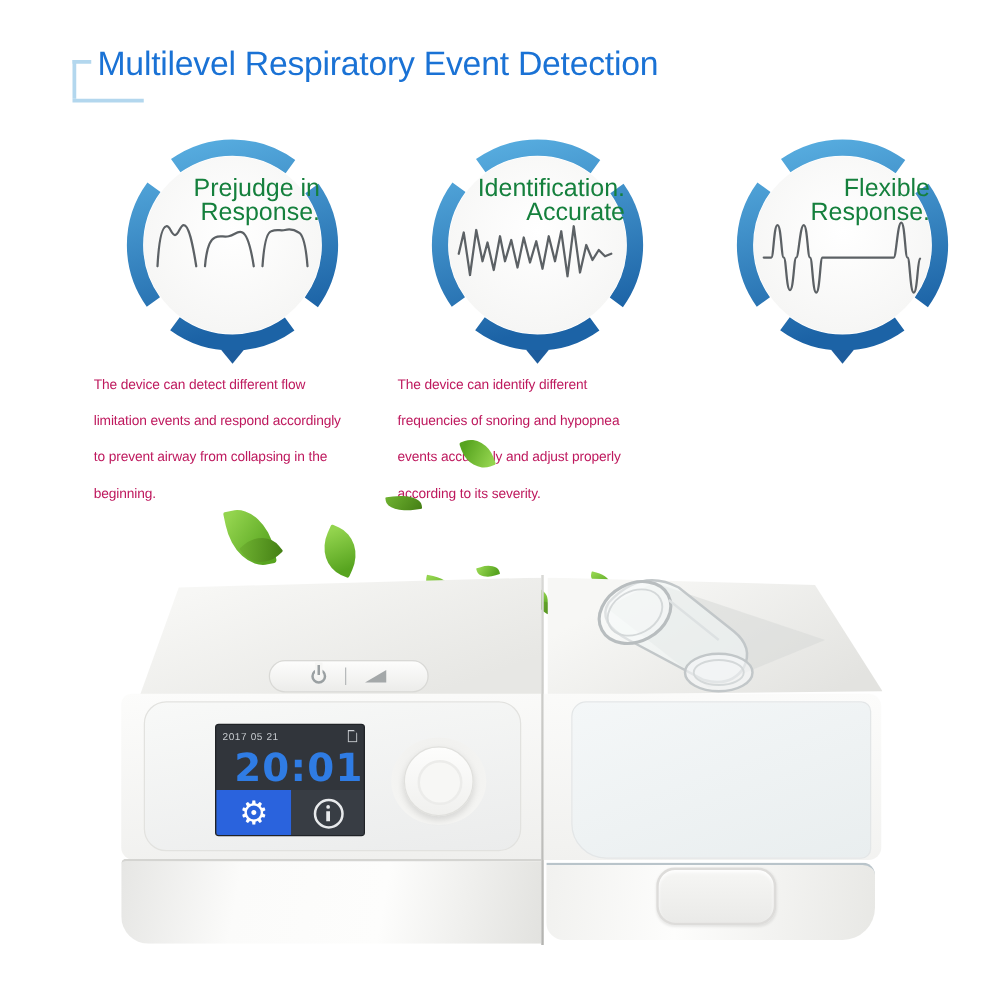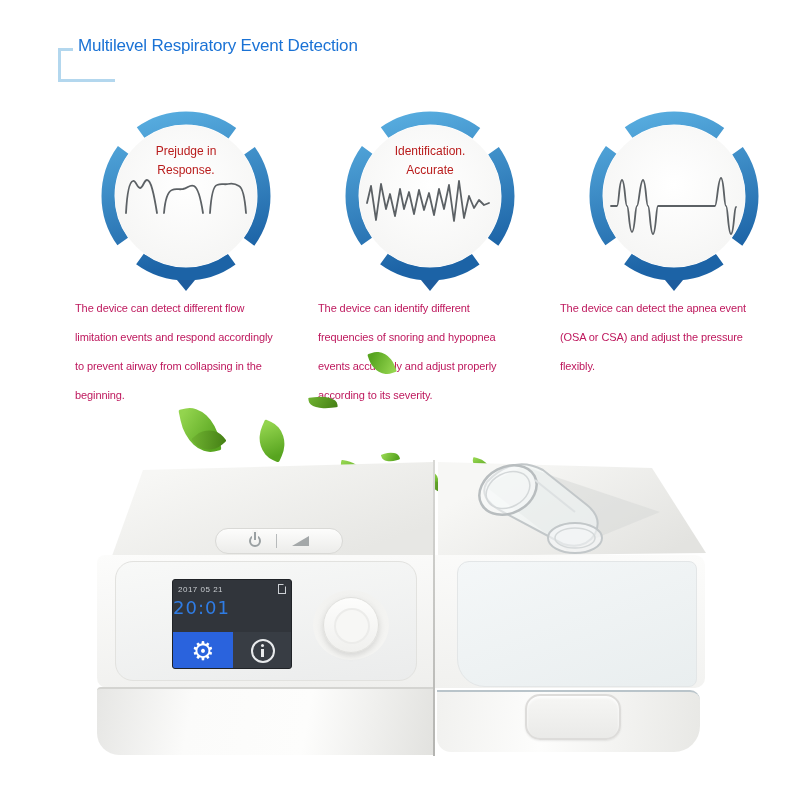--- a/index.html
+++ b/index.html
@@ -5,29 +5,29 @@
   * { margin:0; padding:0; box-sizing:border-box; }
   html,body { background:#ffffff; }
   body { font-family:"Liberation Sans", sans-serif; }
   #canvas { position:relative; width:800px; height:800px; background:#fff; overflow:hidden; }
 
   
   .bracket { position:absolute; left:58px; top:48px; width:15px; height:31px;
              border-left:3px solid #b3d7ee; border-top:3px solid #b3d7ee; }
   .bracket::after { content:''; position:absolute; left:-3px; bottom:-3px; width:57px; height:0;
              border-bottom:3px solid #b3d7ee; }
-  .title { position:absolute; left:78px; top:36px; font-size:17px; letter-spacing:-0.2px;
+  .title { position:absolute; left:78px; top:36px; font-size:27px; letter-spacing:-0.2px;
            color:#1a72d5; white-space:nowrap; }
   .subtitle { position:absolute; left:116px; top:71px; font-size:14px; color:#9aa0a3; white-space:nowrap; }
 
   
   .card { position:absolute; top:106px; height:330px; }
   .card svg.circle { position:absolute; top:0; }
-  .circle-label { position:absolute; top:36px; width:140px; text-align:center;
-                  font-size:12px; line-height:19px; color:#b91c1c; }
+  .circle-label { position:absolute; top:36px; width:140px; text-align:right;
+                  font-size:20px; line-height:19px; color:#15803d; }
   .pointer { position:absolute; top:174px; width:0; height:0;
              border-left:9px solid transparent; border-right:9px solid transparent;
              border-top:11px solid #1e5c9d; }
   .desc { position:absolute; top:188px; font-size:11px; letter-spacing:-0.1px;
           line-height:29px; color:#be185d; }
 
   
   .leaf { position:absolute; background:linear-gradient(135deg,#93d44e 10%,#57a41f 85%);
           border-radius:4% 78% 6% 78%; }
   .leaf.dark { background:linear-gradient(135deg,#6fb231,#447f14); }
@@ -65,22 +65,22 @@
   .panel-r { left:372px; top:113px; width:240px; height:126px; border-radius:12px 8px 8px 28px;
              background:linear-gradient(160deg,#f4f7f8,#e9eeef); border:1px solid #e3e6e7; }
 
   .screen { left:87px; top:131px; width:120px; height:90px; background:#31353b;
             border:1px solid #202327; border-radius:3px; overflow:hidden; }
   .sbar { position:absolute; left:5px; right:5px; top:4px; display:flex;
           justify-content:space-between; align-items:center;gap:16px; }
   .sdate { font-size:8px; color:#c9cdd1; letter-spacing:.5px; }
   .sd-icon { width:8px; height:10px; border:1px solid #cdd1d5;
              clip-path:polygon(0 0, 5px 0, 8px 3px, 8px 10px, 0 10px); }
-  .stime { position:absolute; left:0; right:0; top:17px; text-align:left;
-           font-family:"DejaVu Sans", sans-serif; font-size:18px; font-weight:400;
+  .stime { position:absolute; left:0; right:0; top:17px; text-align:right;
+           font-family:"DejaVu Sans", sans-serif; font-size:31px; font-weight:700;
            color:#2f7ce4; letter-spacing:1px; }
   .tile { position:absolute; top:52px; width:60px; height:38px;
           display:flex; align-items:center; justify-content:center; }
   .tile.settings { left:0; background:#2a63dd; }
   .tile.info { left:60px; background:#383d44; }
   .gear { color:#fff; font-size:26px; line-height:1; font-family:"DejaVu Sans", sans-serif; }
   .info-circ { position:relative; width:24px; height:24px; border:2.5px solid #e8eaec; border-radius:50%; }
   .info-circ::before { content:''; position:absolute; left:8px; top:3px; width:3px; height:3px;
                        background:#e8eaec; border-radius:50%; }
   .info-circ::after { content:''; position:absolute; left:8px; top:8px; width:3px; height:8px;
@@ -180,22 +180,25 @@
           <stop offset="1" stop-color="#e9e9e7"></stop>
         </radialGradient>
       </defs>
       <circle cx="90" cy="90" r="78" fill="none" stroke="url(#r3)" stroke-width="13" stroke-dasharray="98 24.52" stroke-dashoffset="49"></circle>
       <circle cx="90" cy="90" r="71" fill="url(#i3)"></circle>
       <path d="M27,100 L33,100 C35,100 35,74 38,74 C41,74 41,100 43,100 C45,100 45,126 48,126
                C51,126 51,100 53,100 C55,100 56,74 59,74 C62,74 62,100 64,100 C66,100 66,128 69,128
                C72,128 72,100 74,100 L131,100 C133,100 134,72 137,72 C140,72 140,100 142,100
                C144,100 144,128 147,128 C150,128 150,102 152,101" fill="none" stroke="#5c6165" stroke-width="1.8" stroke-linecap="round"></path>
     </svg>
+    <div class="circle-label" style="left:44px;">
+      <div>Flexible</div>
+      <div>Response.</div>
+    </div>
     <div class="pointer" style="left:105px;"></div>
-    <div class="desc" style="left:0; width:200px;">The device can detect the apnea event (OSA or CSA) and adjust the pressure flexibly.</div>
   </div>
 
   <div class="leaf" style="left:183px; top:406px; width:34px; height:48px; transform:rotate(-12deg);"></div>
   <div class="leaf dark" style="left:196px; top:428px; width:26px; height:24px; transform:rotate(-40deg);"></div>
   <div class="leaf" style="left:257px; top:424px; width:30px; height:34px; transform:rotate(24deg);"></div>
   <div class="leaf" style="left:371px; top:350px; width:22px; height:26px; transform:rotate(160deg);"></div>
   <div class="leaf dark" style="left:309px; top:396px; width:28px; height:13px; transform:rotate(-8deg);"></div>
   <div class="leaf" style="left:340px; top:462px; width:23px; height:13px; transform:rotate(12deg);"></div>
   <div class="leaf" style="left:382px; top:452px; width:17px; height:10px; transform:rotate(-18deg);"></div>
   <div class="leaf" style="left:427px; top:474px; width:13px; height:12px; transform:rotate(40deg);"></div>

